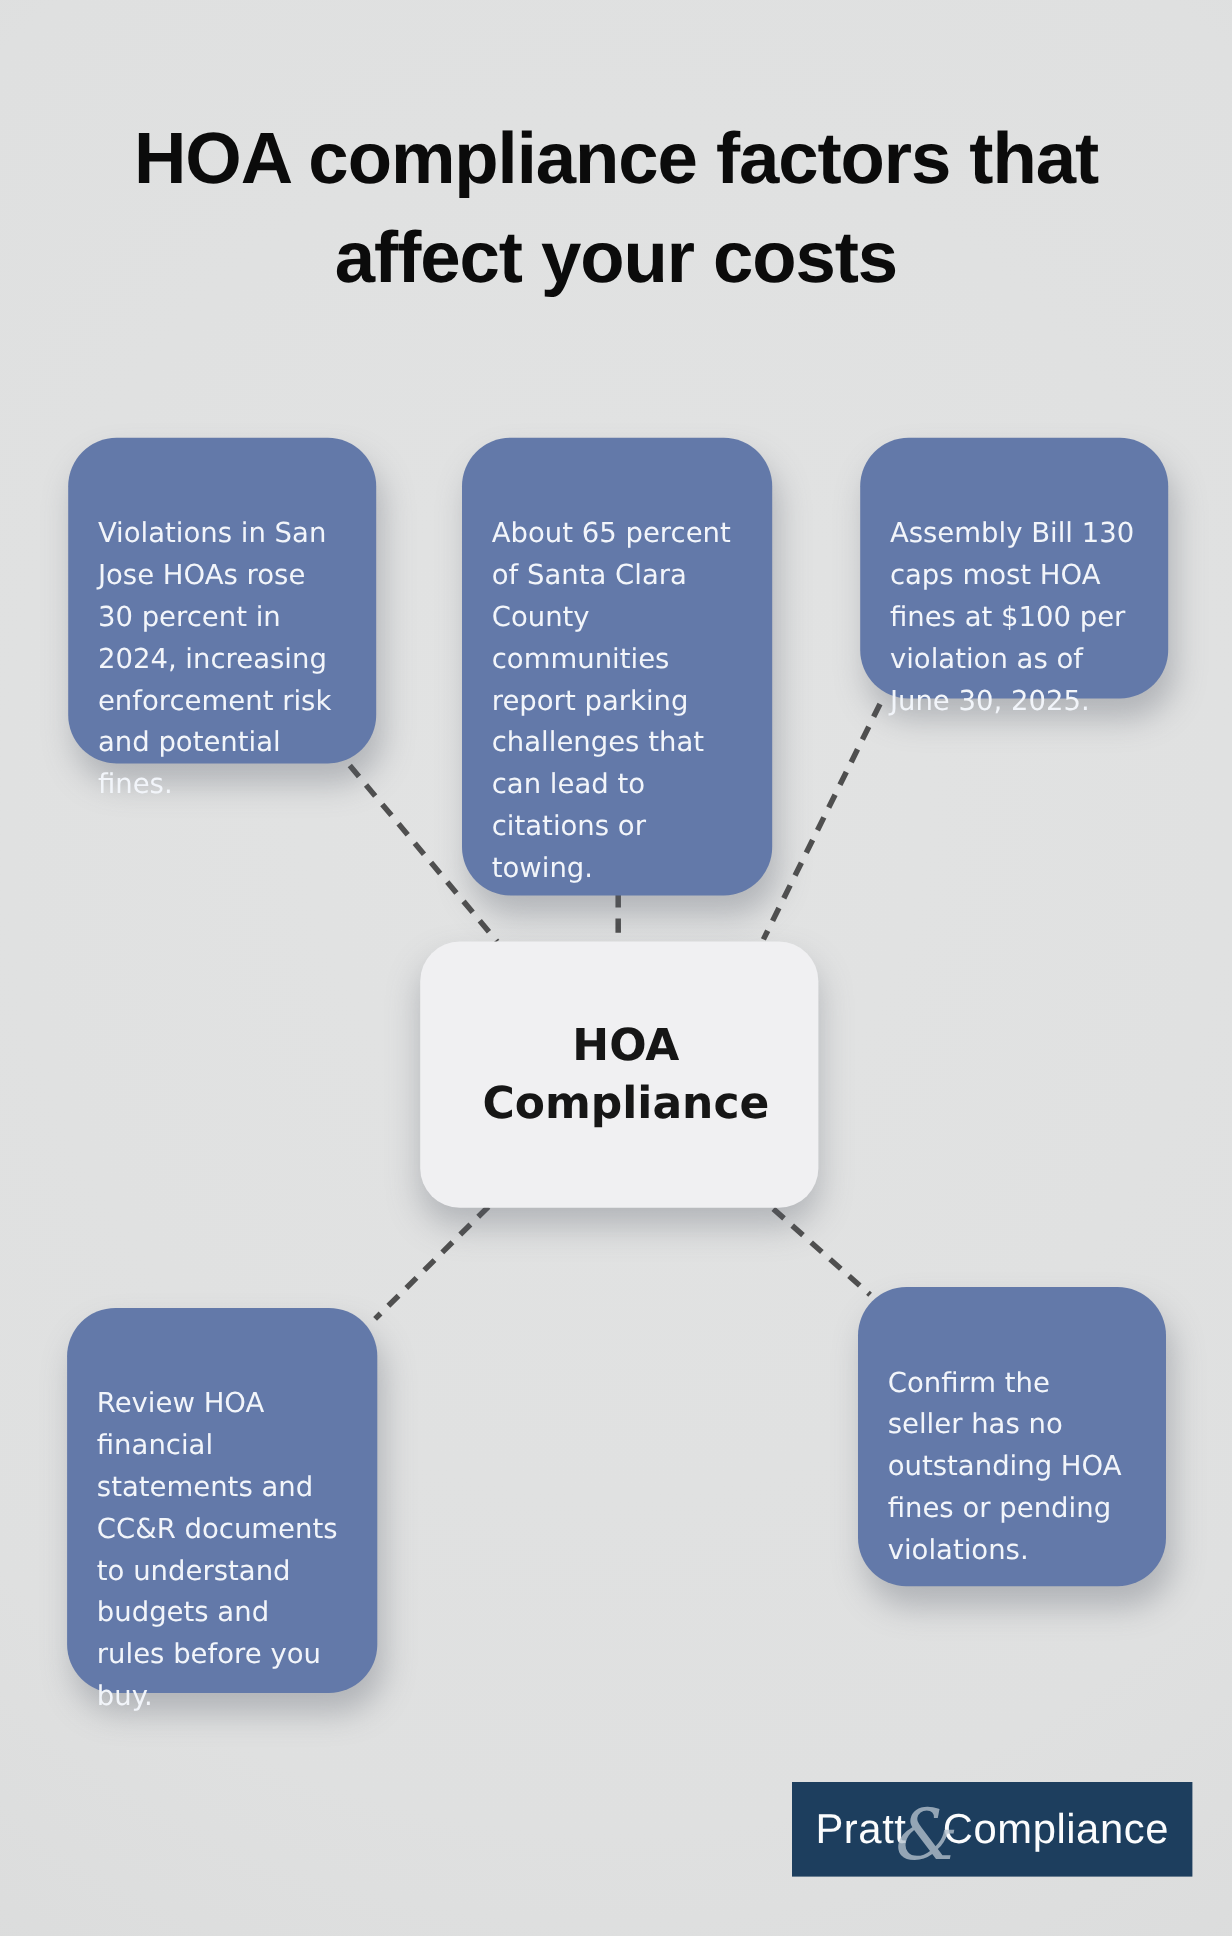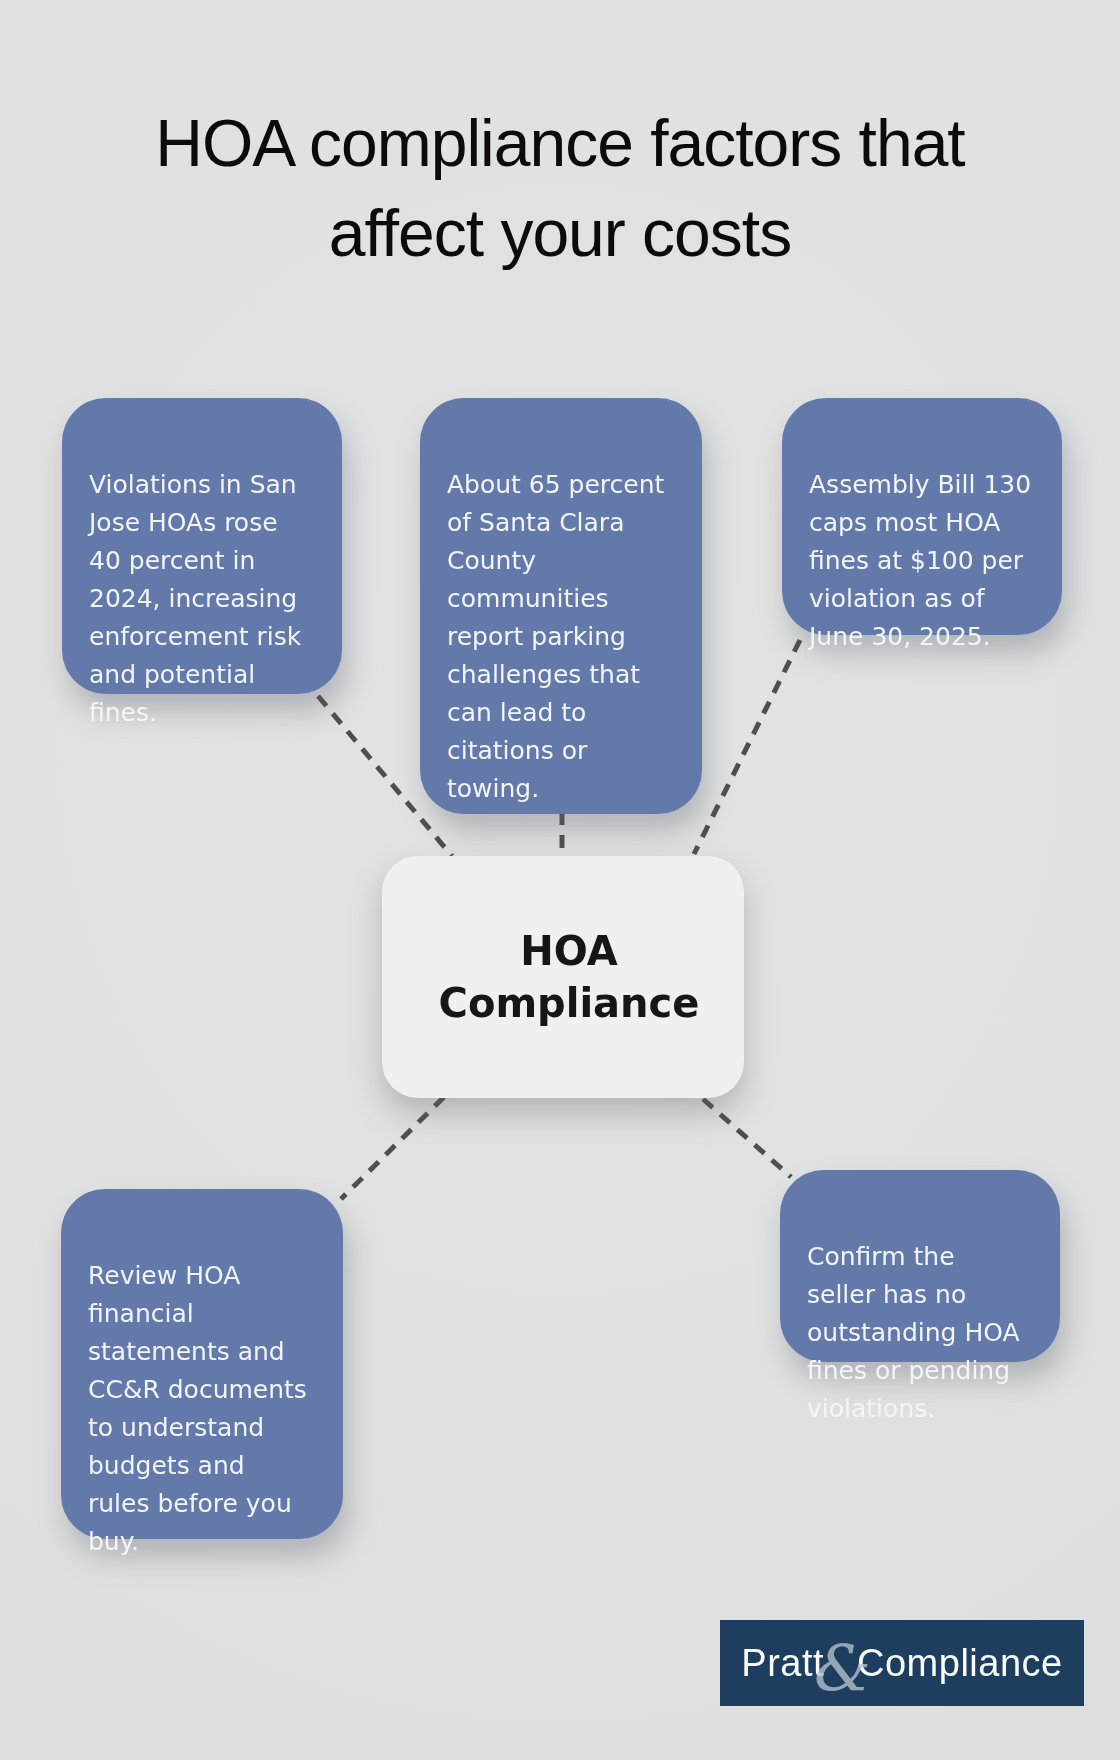--- a/index.html
+++ b/index.html
@@ -16,21 +16,21 @@
     background:radial-gradient(120% 85% at 50% 42%, #e2e3e3 0%, #dfe0e0 62%, #d8d9d9 100%);
   }
   .page-title{
     position:absolute;
     top:98px;
     left:0;
     width:100%;
     margin:0;
     text-align:center;
     font-family:"Liberation Sans", sans-serif;
-    font-weight:400;
+    font-weight:700;
     font-size:66px;
     line-height:90px;
     letter-spacing:-1px;
     color:#0b0b0b;
     white-space:pre-line;
   }
   .connectors{
     position:absolute;
     top:0;left:0;
     width:1120px;height:1760px;
@@ -46,21 +46,21 @@
     line-height:38px;
     padding:30px 18px 0 27px;
     white-space:pre-line;
     z-index:2;
     box-shadow:6px 18px 28px rgba(92,98,110,0.35);
   }
   .card-top-left   {left:62px;  top:398px;  width:280px; height:296px;}
   .card-top-middle {left:420px; top:398px;  width:282px; height:416px;}
   .card-top-right  {left:782px; top:398px;  width:280px; height:237px;}
   .card-bottom-left {left:61px; top:1168px; width:282px; height:350px;margin-top:21px;}
-  .card-bottom-right{left:780px;top:1170px; width:280px; height:192px;}
+  .card-bottom-right{left:780px;top:1170px; width:280px; height:272px;}
   .center-node{
     position:absolute;
     left:382px; top:856px;
     width:362px; height:242px;
     background:#f0f0f2;
     border-radius:36px;
     z-index:2;
     display:flex;
     align-items:center;
     justify-content:center;
@@ -119,21 +119,21 @@
     <line x1="318" y1="696" x2="452" y2="856" stroke="#4f4f4f" stroke-width="5" stroke-dasharray="13 10"></line>
     <line x1="562" y1="789" x2="562" y2="854" stroke="#4f4f4f" stroke-width="5" stroke-dasharray="13 10"></line>
     <line x1="800" y1="640" x2="694" y2="854" stroke="#4f4f4f" stroke-width="5" stroke-dasharray="13 10"></line>
     <line x1="444" y1="1097" x2="341" y2="1199" stroke="#4f4f4f" stroke-width="5" stroke-dasharray="13 10"></line>
     <line x1="703" y1="1099" x2="791" y2="1177" stroke="#4f4f4f" stroke-width="5" stroke-dasharray="13 10"></line>
   </svg>
 
   <div class="card card-top-left">
     <span>Violations in San
 Jose HOAs rose
-40 percent in
+30 percent in
 2024, increasing
 enforcement risk
 and potential
 fines.</span>
   </div>
 
   <div class="card card-top-middle">
     <span>About 65 percent
 of Santa Clara
 County

